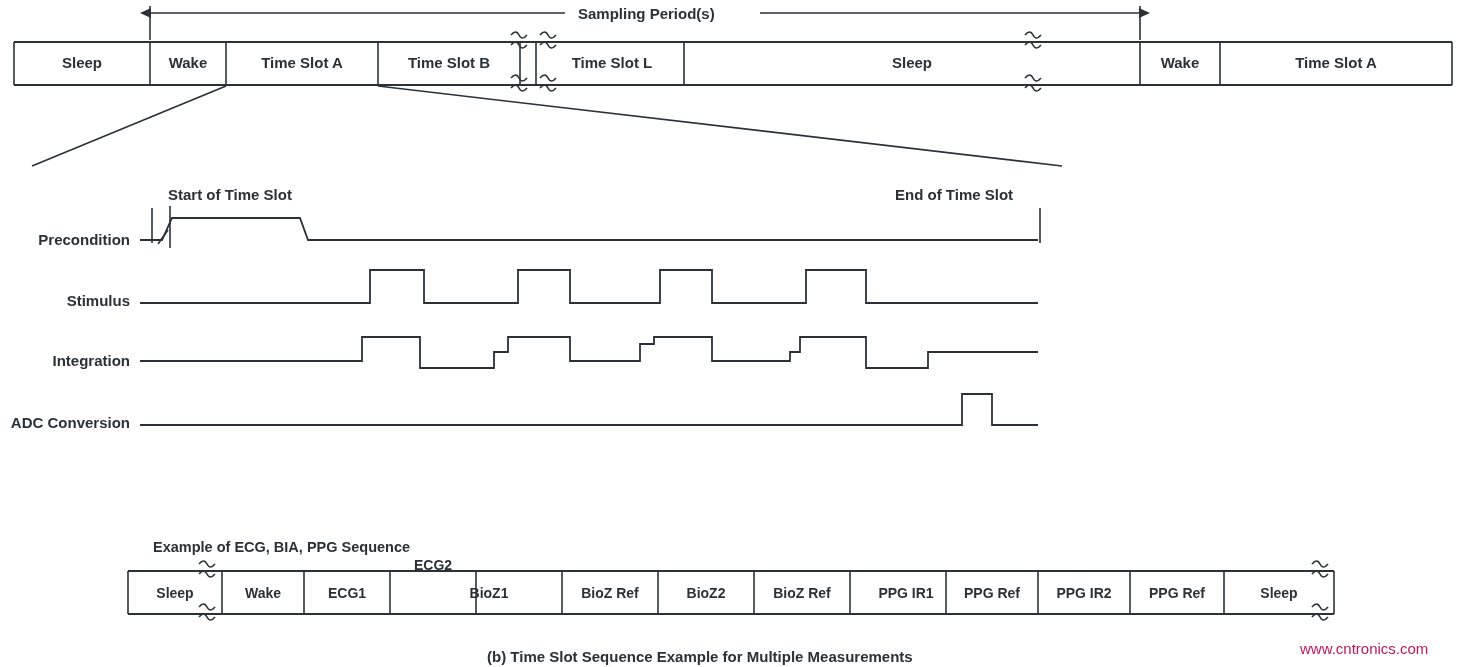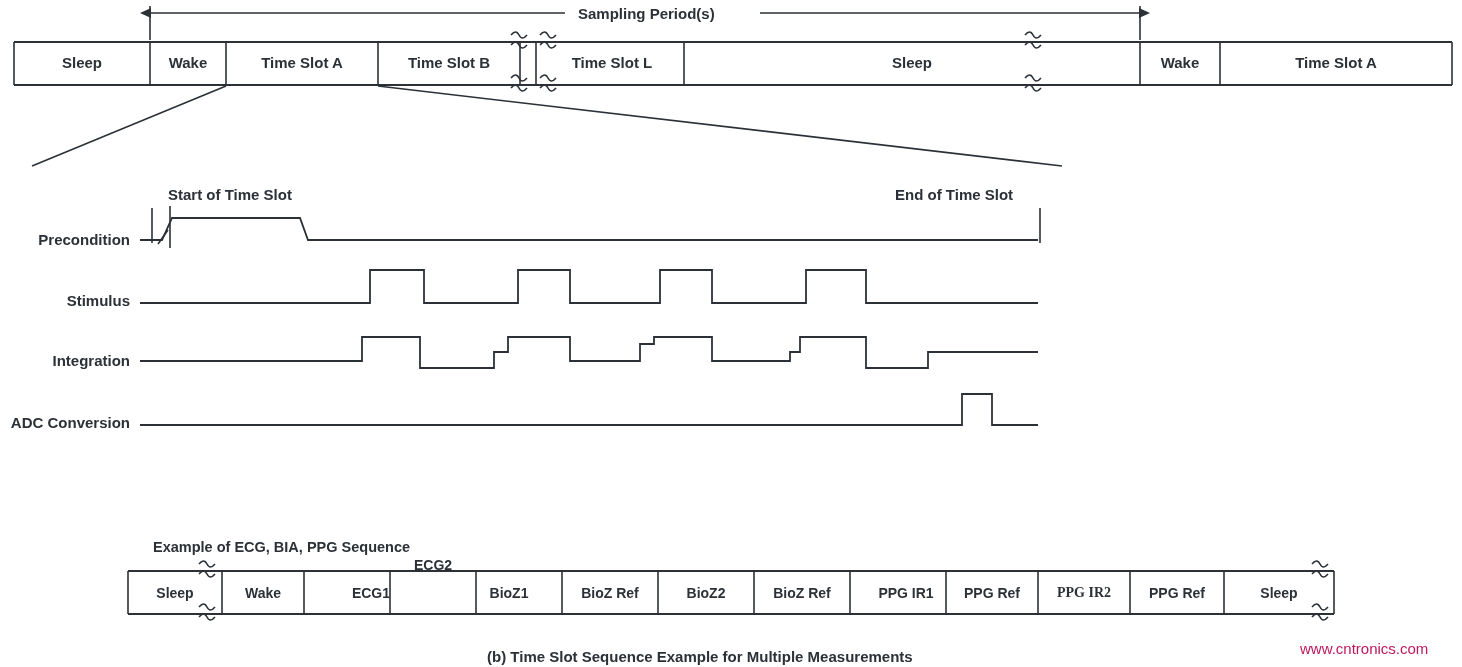--- a/index.html
+++ b/index.html
@@ -192,29 +192,29 @@
   <div class="sigrow-label" style="left:0px; top:223px; width:130px;">Precondition</div>
   <div class="sigrow-label" style="left:0px; top:284px; width:130px;">Stimulus</div>
   <div class="sigrow-label" style="left:0px; top:344px; width:130px;">Integration</div>
   <div class="sigrow-label" style="left:0px; top:406px; width:130px;">ADC Conversion</div>
 
 
   <div class="title-small" style="left:128px; top:539px;margin-left:25px;">Example of ECG, BIA, PPG Sequence</div>
 
   <div class="seq-label" style="left:128px; top:585px; width:94px;">Sleep</div>
   <div class="seq-label" style="left:222px; top:585px; width:82px;">Wake</div>
-  <div class="seq-label" style="left:304px; top:585px; width:86px;text-align:right;">ECG1</div>
+  <div class="seq-label" style="left:304px; top:585px; width:86px;">ECG1</div>
   <div class="seq-label" style="left:390px; top:557px; width:86px;">ECG2</div>
-  <div class="seq-label" style="left:472px; top:585px; width:74px;">BioZ1</div>
+  <div class="seq-label" style="left:452px; top:585px; width:74px;">BioZ1</div>
   <div class="seq-label" style="left:562px; top:585px; width:96px;">BioZ Ref</div>
   <div class="seq-label" style="left:658px; top:585px; width:96px;">BioZ2</div>
   <div class="seq-label" style="left:754px; top:585px; width:96px;">BioZ Ref</div>
   <div class="seq-label" style="left:850px; top:585px; width:112px;">PPG IR1</div>
   <div class="seq-label" style="left:946px; top:585px; width:92px;">PPG Ref</div>
-  <div class="seq-label" style="left:1038px; top:585px; width:92px;font-family:Liberation Serif, serif;">PPG IR2</div>
+  <div class="seq-label" style="left:1038px; top:585px; width:92px;">PPG IR2</div>
   <div class="seq-label" style="left:1130px; top:585px; width:94px;">PPG Ref</div>
   <div class="seq-label" style="left:1224px; top:585px; width:110px;">Sleep</div>
 
   <div class="caption" style="left:487px; top:648px;">(b) Time Slot Sequence Example for Multiple Measurements</div>
 
   <div class="watermark" style="left:1300px; top:640px;">www.cntronics.com</div>
 
 </div>
 
 </body></html>

